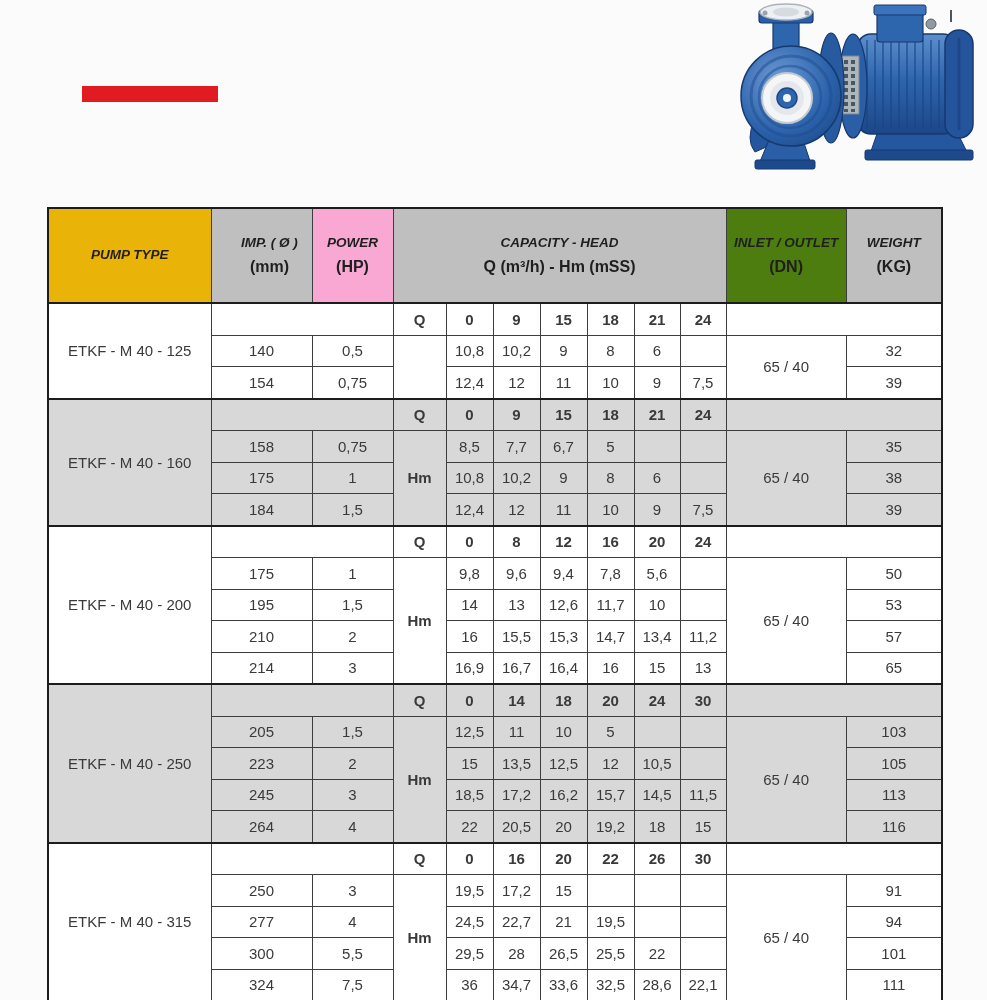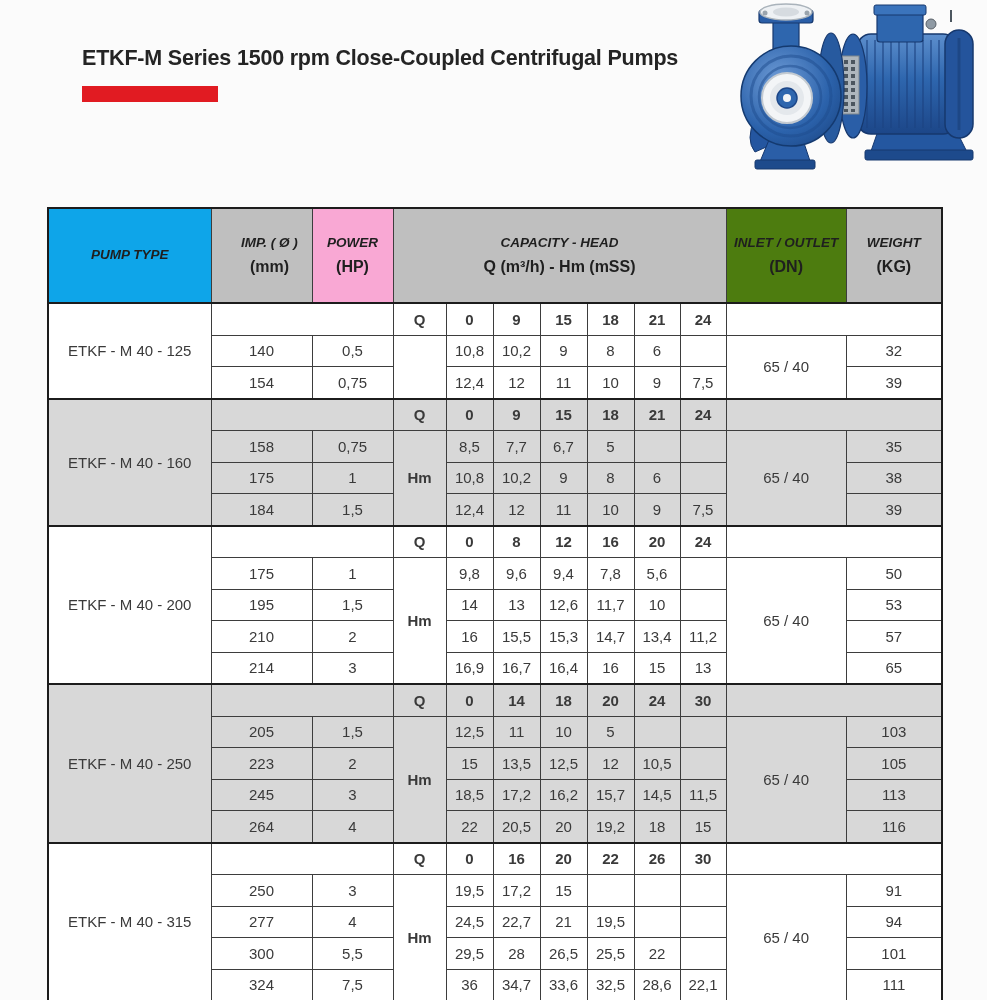--- a/index.html
+++ b/index.html
@@ -44,21 +44,20 @@
   tbody.group{border-top:2px solid #1c1c1c;}
   tbody.group td{height:30.5px;font-size:15px;color:#3a3a3a;}
   td.bold{font-weight:bold;color:#1f1f1f;}
   td.pump-type{font-size:15px;font-weight:normal;color:#1f1f1f;}
 </style>
 </head>
 <body>
 
 <div class="page">
 
-  <div class="title">ETKF-M Series 1500 rpm Close-Coupled Centrifugal Pumps</div>
   <div class="accent-bar" style="background: rgb(225, 27, 34);"></div>
 
   <div class="pump-img">
     <svg viewBox="0 0 250 178" width="250" height="178">
       <defs>
         <linearGradient id="gBody" x1="0" y1="0" x2="0" y2="1">
           <stop offset="0" stop-color="#5d8fcd"></stop>
           <stop offset="0.45" stop-color="#2e66ae"></stop>
           <stop offset="1" stop-color="#1c4688"></stop>
         </linearGradient>
@@ -147,21 +146,21 @@
         <col style="width:47px">
         <col style="width:47px">
       <col style="width:47px">
         <col style="width:46px">
         <col style="width:46px">
       <col style="width:120px">
         <col style="width:96px">
     </colgroup>
     <thead>
       <tr>
-        <th style="background: #0ea5e9;">
+        <th style="background: #eab308;">
           <div class="h1">PUMP TYPE</div>
         </th>
         <th style="background: rgb(191, 191, 191); padding-left: 16px;">
           <div class="h1">IMP. ( Ø )</div>
           <div class="h2">(mm)</div>
         </th>
         <th style="background: #f9a8d4;">
           <div class="h1">POWER</div>
           <div class="h2">(HP)</div>
         </th>

